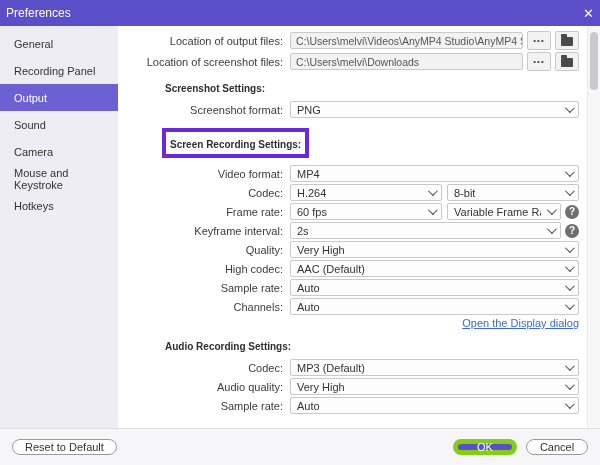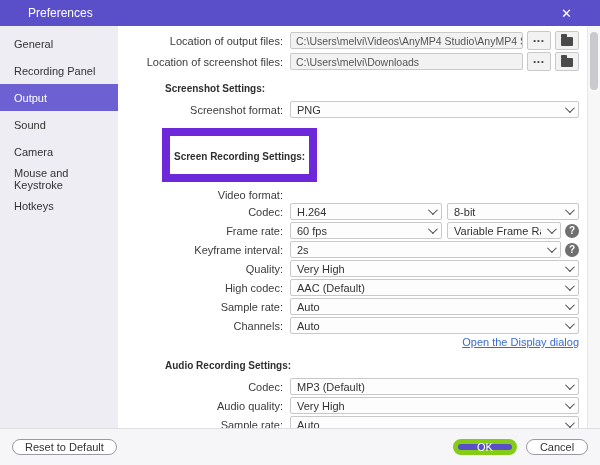--- a/index.html
+++ b/index.html
@@ -1,18 +1,18 @@
 <!DOCTYPE html>
 <html><head>
 <meta charset="utf-8">
 <style>
   html,body{margin:0;padding:0;}
   body{width:600px;height:465px;font-family:"Liberation Sans","DejaVu Sans",sans-serif;background:#d6d6d6;}
   .window{width:600px;height:465px;display:flex;flex-direction:column;background:#fff;box-sizing:border-box;overflow:hidden;}
-  .titlebar{height:26px;flex:0 0 26px;background:#5b4ec9;color:#fff;display:flex;align-items:center;padding:0 28px;box-sizing:border-box;}
+  .titlebar{height:26px;flex:0 0 26px;background:#5b4ec9;color:#fff;display:flex;align-items:center;padding:0 6px;box-sizing:border-box;}
   .titlebar .title{font-size:12px;}
   .titlebar .close{margin-left:auto;font-size:13px;cursor:pointer;line-height:1;}
   .main{flex:1;display:flex;min-height:0;}
   .sidebar{width:118px;flex:0 0 118px;background:#ededf3;padding-top:4px;box-sizing:border-box;}
   .side-item{height:27px;display:flex;align-items:center;padding-left:14px;font-size:11px;color:#333;cursor:pointer;}
   .side-item.selected{background:#6c60d2;color:#fff;}
   .content-outer{flex:1;position:relative;min-width:0;}
   .content{position:absolute;left:0;top:0;right:13px;bottom:0;overflow:hidden;padding:5px 8px 0 0;box-sizing:border-box;}
   .scrollbar{position:absolute;right:0;top:0;bottom:0;width:13px;background:#f7f7f7;border-left:1px solid #e8e8e8;box-sizing:border-box;}
   .scroll-thumb{position:absolute;left:2px;top:6px;width:8px;height:58px;background:#c9c9ce;border-radius:4px;cursor:pointer;}
@@ -26,21 +26,21 @@
   .folder-icon::before{content:"";position:absolute;top:-3px;left:0;width:6px;height:3px;background:#4a4a4a;border-radius:1px 1px 0 0;}
   .select{height:17px;background:#fdfdfd;border:1px solid #c9c9c9;border-radius:2px;display:flex;align-items:center;padding:0 6px;font-size:11px;color:#333;cursor:pointer;box-sizing:border-box;min-width:0;}
   .select .val{flex:1;white-space:nowrap;overflow:hidden;}
   .chev{width:6px;height:6px;border-right:1.4px solid #4a4a4a;border-bottom:1.4px solid #4a4a4a;transform:rotate(45deg) translateY(-2px);flex:0 0 6px;margin-left:6px;}
   .grow{flex:1;}
   .w152{width:152px;flex:0 0 152px;margin-right:5px;}
   .help{width:14px;height:14px;flex:0 0 14px;margin-left:4px;border-radius:50%;background:#6f6f6f;color:#fff;font-size:10px;font-weight:bold;display:flex;align-items:center;justify-content:center;cursor:pointer;}
   .heading-row{margin:12px 0 7px 0;display:flex;}
   .heading-row.tight{margin-top:10px;}
   .heading{font-size:10px;font-weight:bold;color:#2f2f2f;margin-left:47px;}
-  .red-box{border:8px solid #6d28d9;padding:10px 4px;margin-left:44px;}
+  .red-box{border:4px solid #6d28d9;padding:2px 4px;margin-left:44px;}
   .red-box .heading{margin-left:0;}
   .link-row{display:flex;justify-content:flex-end;margin:2px 0 2px 0;}
   .link{font-size:11px;color:#3a6bd0;text-decoration:underline;cursor:pointer;}
   .footer{flex:0 0 37px;background:#f6f6f8;border-top:1px solid #dedee2;display:flex;align-items:center;padding:0 12px;box-sizing:border-box;}
   .btn{font-size:11px;border-radius:10px;height:16px;display:flex;align-items:center;justify-content:center;cursor:pointer;box-sizing:border-box;}
   .btn.outline{background:#fff;border:1px solid #9a9aa2;color:#333;padding:0 12px;}
   .btn.primary{background:#5b4ec9;border:5px solid #84cc16;color:#fff;width:64px;margin-left:auto;}
   .btn.cancel{width:62px;margin-left:9px;background:#fff;border:1px solid #9a9aa2;color:#333;}
 </style>
 </head>
@@ -109,20 +109,26 @@
         </div>
 
         <div class="heading-row tight">
           <span class="red-box">
             <span class="heading">Screen Recording Settings:</span>
           </span>
         </div>
 
         <div class="row">
           <span class="lbl">Video format:</span>
+          <div class="ctrls">
+            <div class="select grow">
+              <span class="val">MP4</span>
+              <span class="chev"></span>
+            </div>
+          </div>
         </div>
 
         <div class="row">
           <span class="lbl">Codec:</span>
           <div class="ctrls">
             <div class="select w152">
               <span class="val">H.264</span>
               <span class="chev"></span>
             </div>
             <div class="select grow">

